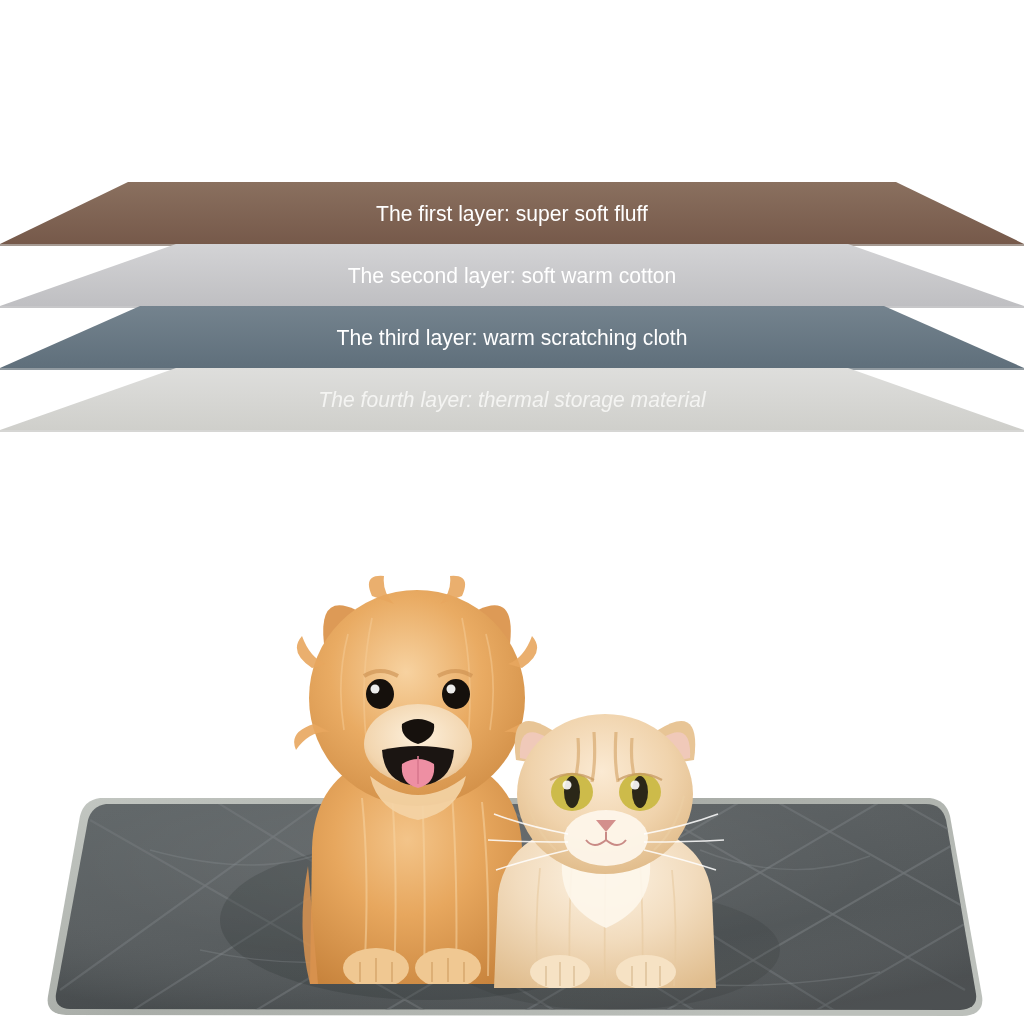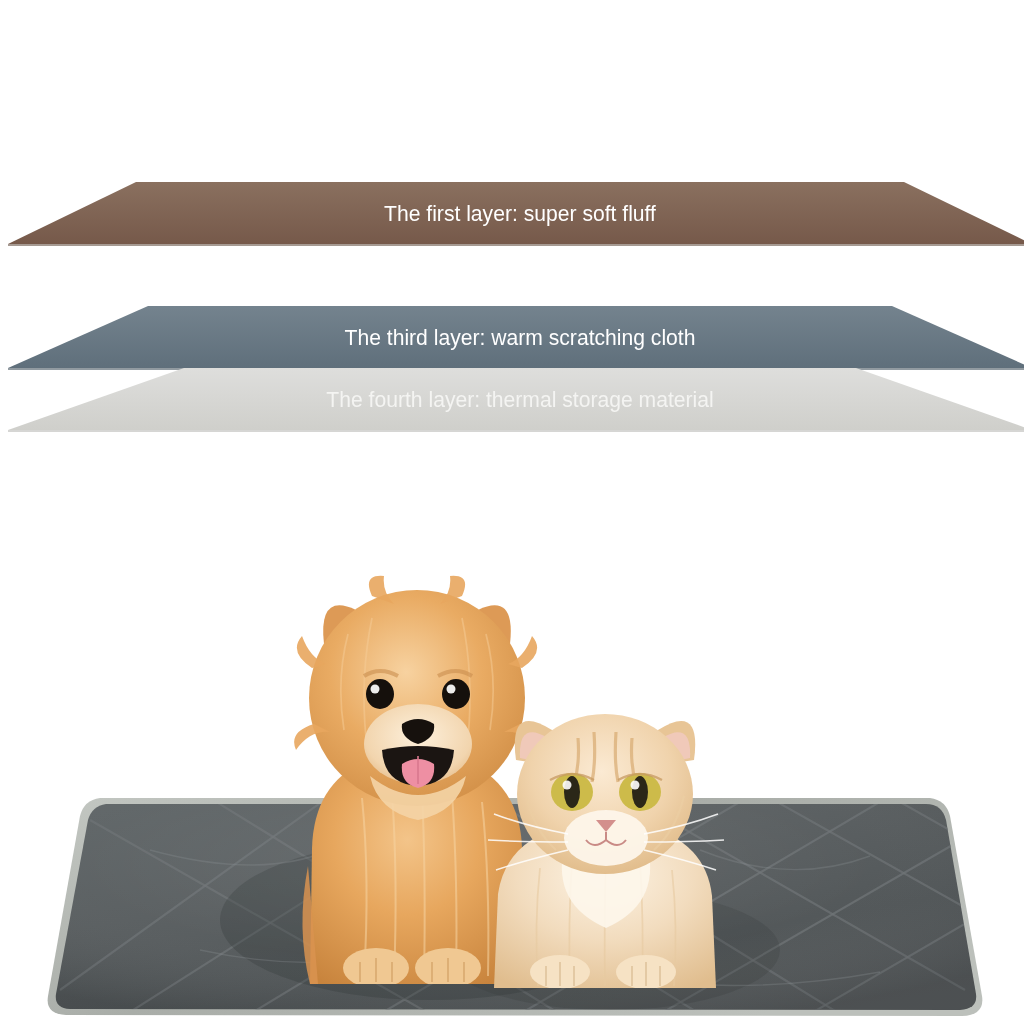--- a/index.html
+++ b/index.html
@@ -56,21 +56,20 @@
     white-space: nowrap;
   }
 
   
   #layers {
     position: absolute;
     left: 0;
     top: 182px;
     width: 888px;
     height: 330px;
-    margin-left: 8px;
   }
   .layer {
     position: absolute;
     left: 0;
     width: 1024px;
     height: 64px;
   }
   .layer-shape {
     position: absolute;
     left: 0;
@@ -131,36 +130,49 @@
             <stop offset="0%" stop-color="#8a705f"></stop>
             <stop offset="100%" stop-color="#76594a"></stop>
           </linearGradient>
         </defs>
         <polygon points="128,0 896,0 1024,62 0,62" fill="url(#g1)"></polygon>
         <polygon points="0,62 1024,62 1024,64 0,64" fill="#5d4738" opacity="0.55"></polygon>
       </svg>
       <div class="layer-label">The first layer: super soft fluff</div>
     </div>
 
+    <div class="layer" style="top:62px;">
+      <svg class="layer-shape" viewBox="0 0 1024 64" preserveAspectRatio="none">
+        <defs>
+          <linearGradient id="g2" x1="0" y1="0" x2="0" y2="1">
+            <stop offset="0%" stop-color="#d3d3d5"></stop>
+            <stop offset="100%" stop-color="#bfbfc2"></stop>
+          </linearGradient>
+        </defs>
+        <polygon points="176,0 848,0 1024,62 0,62" fill="url(#g2)"></polygon>
+        <polygon points="0,62 1024,62 1024,64 0,64" fill="#a2a2a5" opacity="0.6"></polygon>
+      </svg>
+      <div class="layer-label">The second layer: soft warm cotton</div>
+    </div>
 
     <div class="layer" style="top:124px;padding-left:11px;">
       <svg class="layer-shape" viewBox="0 0 1024 64" preserveAspectRatio="none">
         <defs>
           <linearGradient id="g3" x1="0" y1="0" x2="0" y2="1">
             <stop offset="0%" stop-color="#74838e"></stop>
             <stop offset="100%" stop-color="#5f6f7b"></stop>
           </linearGradient>
         </defs>
         <polygon points="140,0 884,0 1024,62 0,62" fill="url(#g3)"></polygon>
         <polygon points="0,62 1024,62 1024,64 0,64" fill="#4a5963" opacity="0.6"></polygon>
       </svg>
       <div class="layer-label">The third layer: warm scratching cloth</div>
     </div>
 
-    <div class="layer" style="top:186px;">
+    <div class="layer" style="top:186px;font-style:italic;">
       <svg class="layer-shape" viewBox="0 0 1024 64" preserveAspectRatio="none">
         <defs>
           <linearGradient id="g4" x1="0" y1="0" x2="0" y2="1">
             <stop offset="0%" stop-color="#dededc"></stop>
             <stop offset="100%" stop-color="#cfcfcb"></stop>
           </linearGradient>
         </defs>
         <polygon points="176,0 848,0 1024,62 0,62" fill="url(#g4)"></polygon>
         <polygon points="0,62 1024,62 1024,64 0,64" fill="#b5b5b1" opacity="0.55"></polygon>
       </svg>

